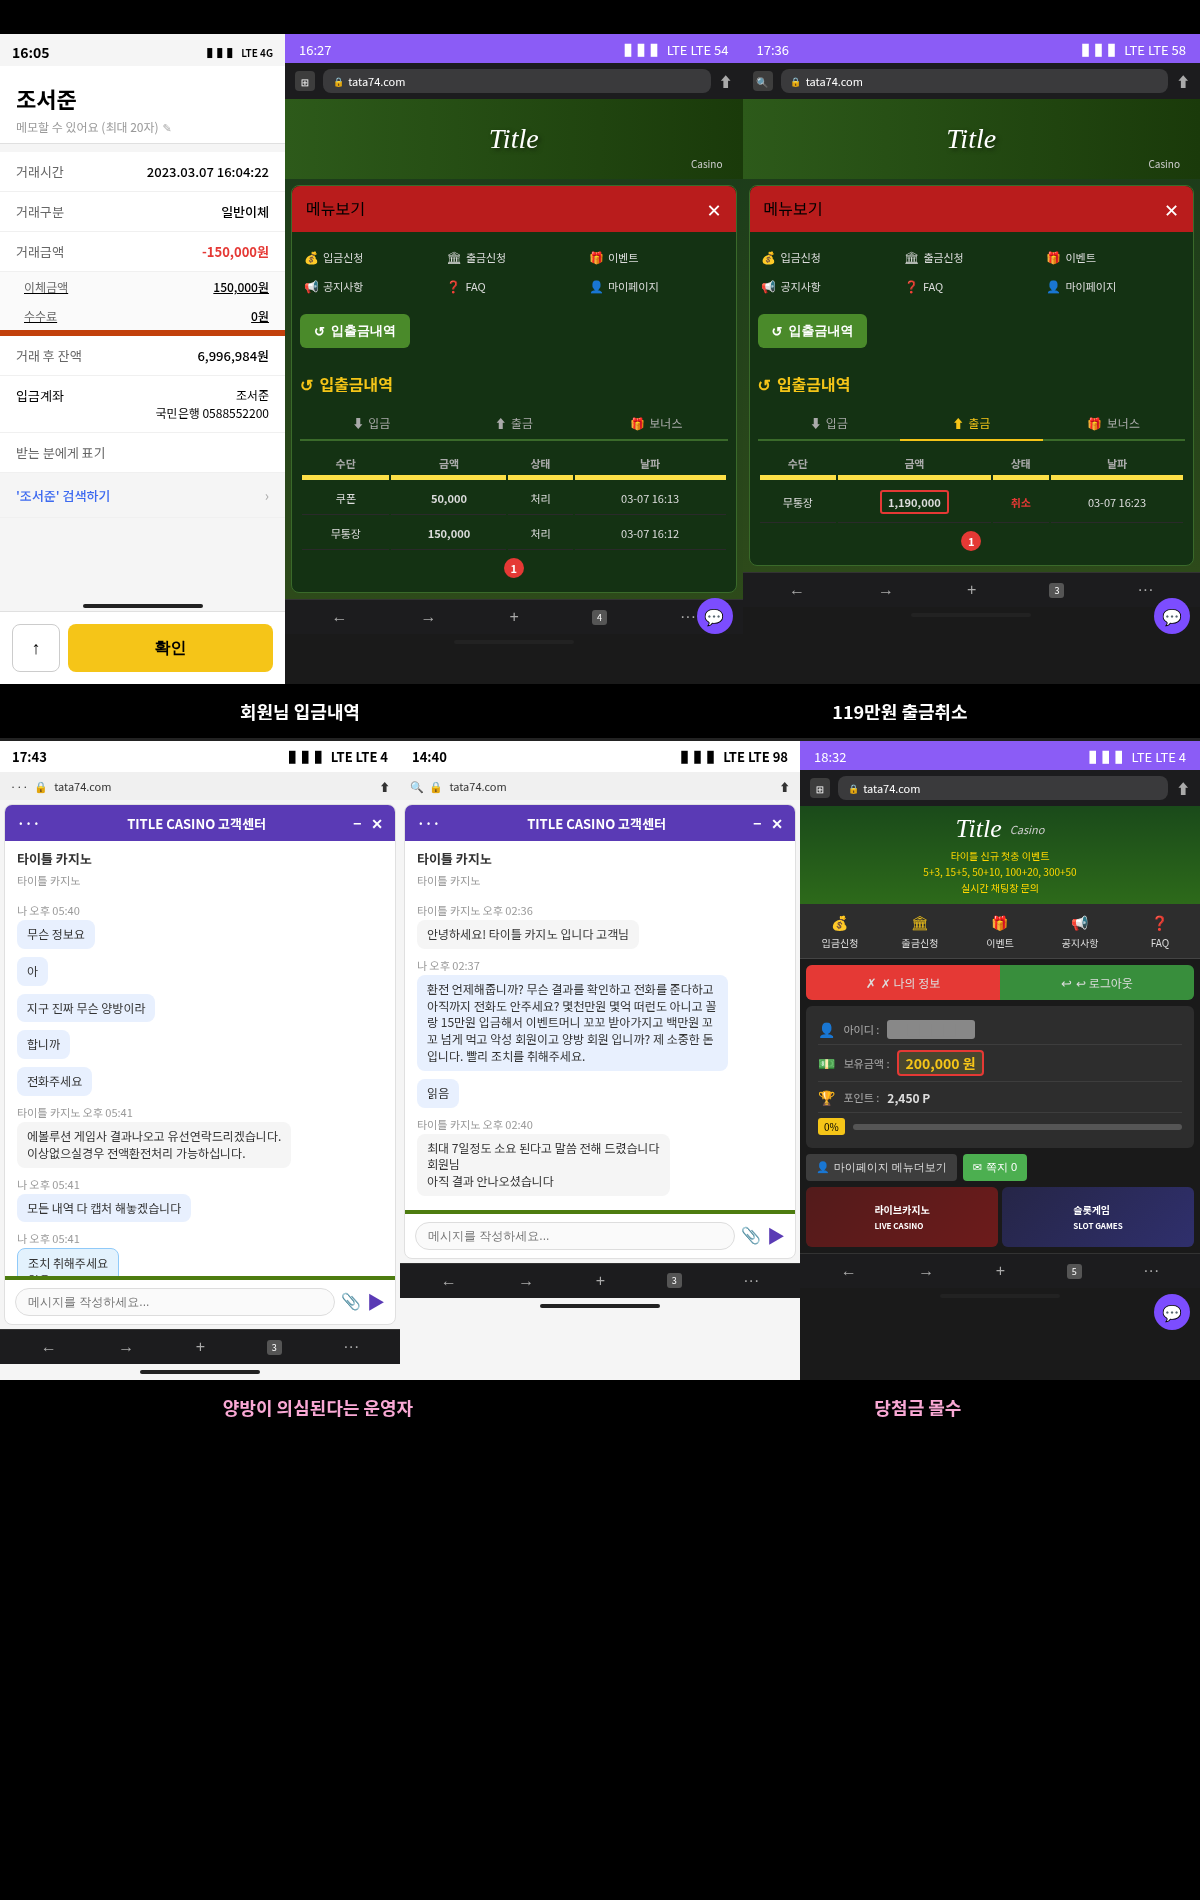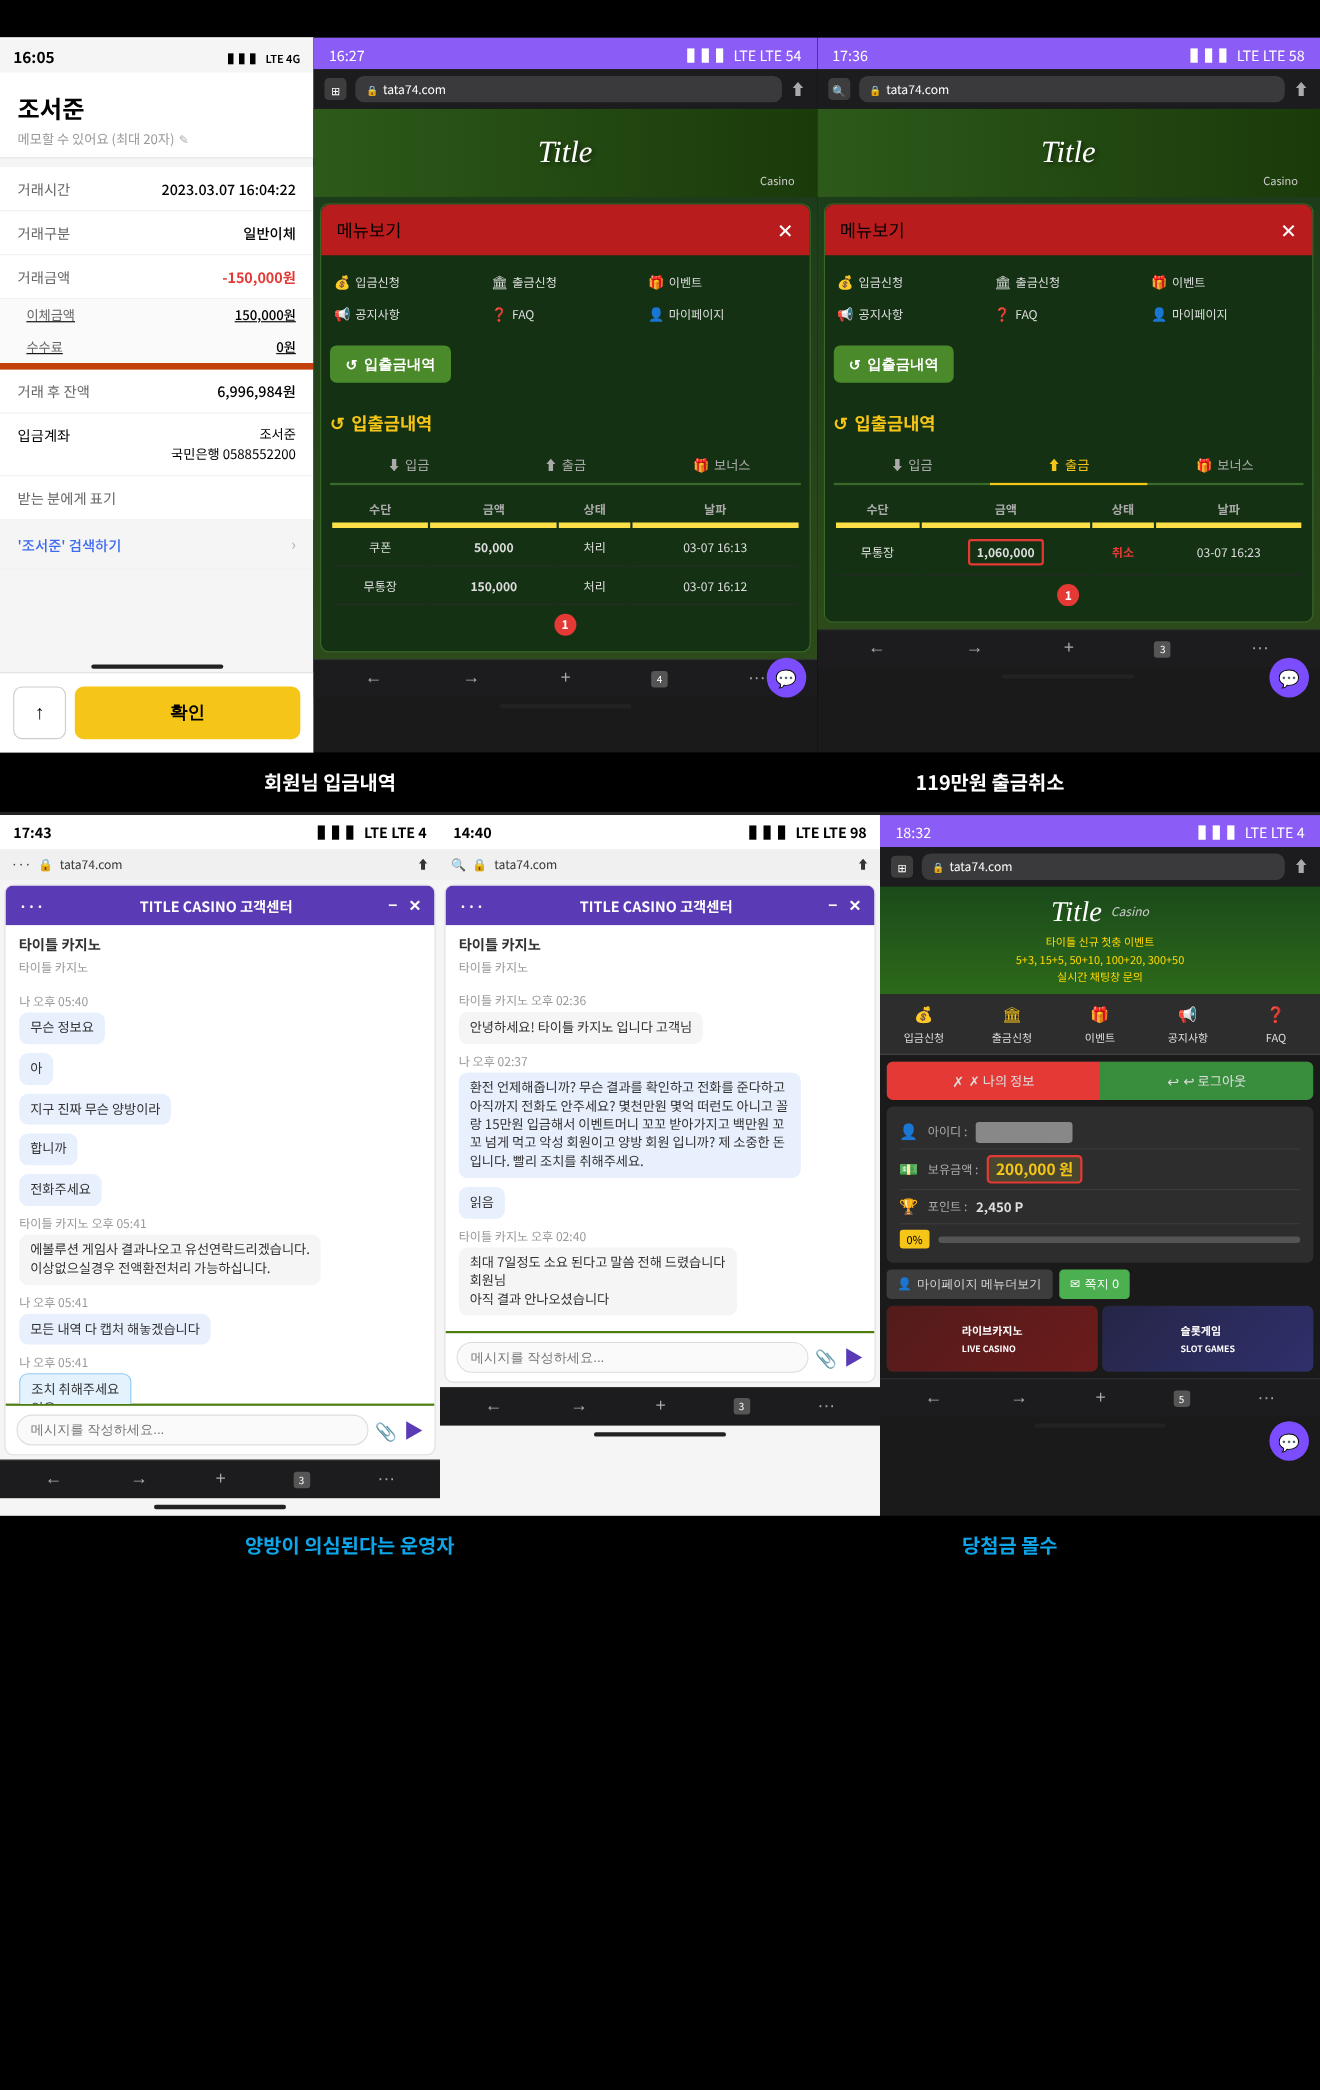--- a/index.html
+++ b/index.html
@@ -437,24 +437,24 @@
     }
     .chat-msg.user-msg .bubble {
       background: #e8f0fe;
     }
     .chat-msg.highlight .bubble {
       background: #e3f2fd;
       border: 1px solid #90caf9;
     }
 
     .chat-input-bar {
-      border-top: 2px solid #4d7c0f;
+      border-top: 4px solid #4d7c0f;
       padding: 8px 10px;
       display: flex;
-      align-items: center;
+      align-items: flex-start;
       gap: 6px;
     }
     .chat-input {
       flex: 1;
       border: 1px solid #ddd;
       border-radius: 16px;
       padding: 6px 12px;
       font-size: 12px;
       color: #999;
       background: #fafafa;
@@ -587,21 +587,21 @@
     .game-card-label { position: relative; z-index: 1; font-size: 10px; font-weight: 700; color: #fff; }
     .bottom-labels {
       display: flex;
     }
     .bottom-label {
       flex: 1;
       text-align: center;
       padding: 14px 8px;
       font-size: 18px;
       font-weight: 700;
-      color: #0ea5e9;
+      color: #f9a8d4;
       margin-left: 36px;
     }
 
     .red-box {
       border: 2px solid #e53935;
       border-radius: 4px;
     }
 
     
     .section-divider {
@@ -883,21 +883,21 @@
                 <th>수단</th>
                 <th>금액</th>
                 <th>상태</th>
                 <th>날파</th>
               </tr>
             </thead>
             <tbody>
               <tr>
                 <td>무통장</td>
                 <td>
-                  <span class="red-box" style="display:inline-block; padding:2px 6px; border:2px solid #e53935; border-radius:3px; color:#ddd; font-weight:700;">1,060,000</span>
+                  <span class="red-box" style="display:inline-block; padding:2px 6px; border:2px solid #e53935; border-radius:3px; color:#ddd; font-weight:700;">1,190,000</span>
                 </td>
                 <td style="color:#e53935; font-weight:700;">취소</td>
                 <td>03-07 16:23</td>
               </tr>
             </tbody>
           </table>
           <div class="badge-1">1</div>
         </div>
       </div>
     </div>

